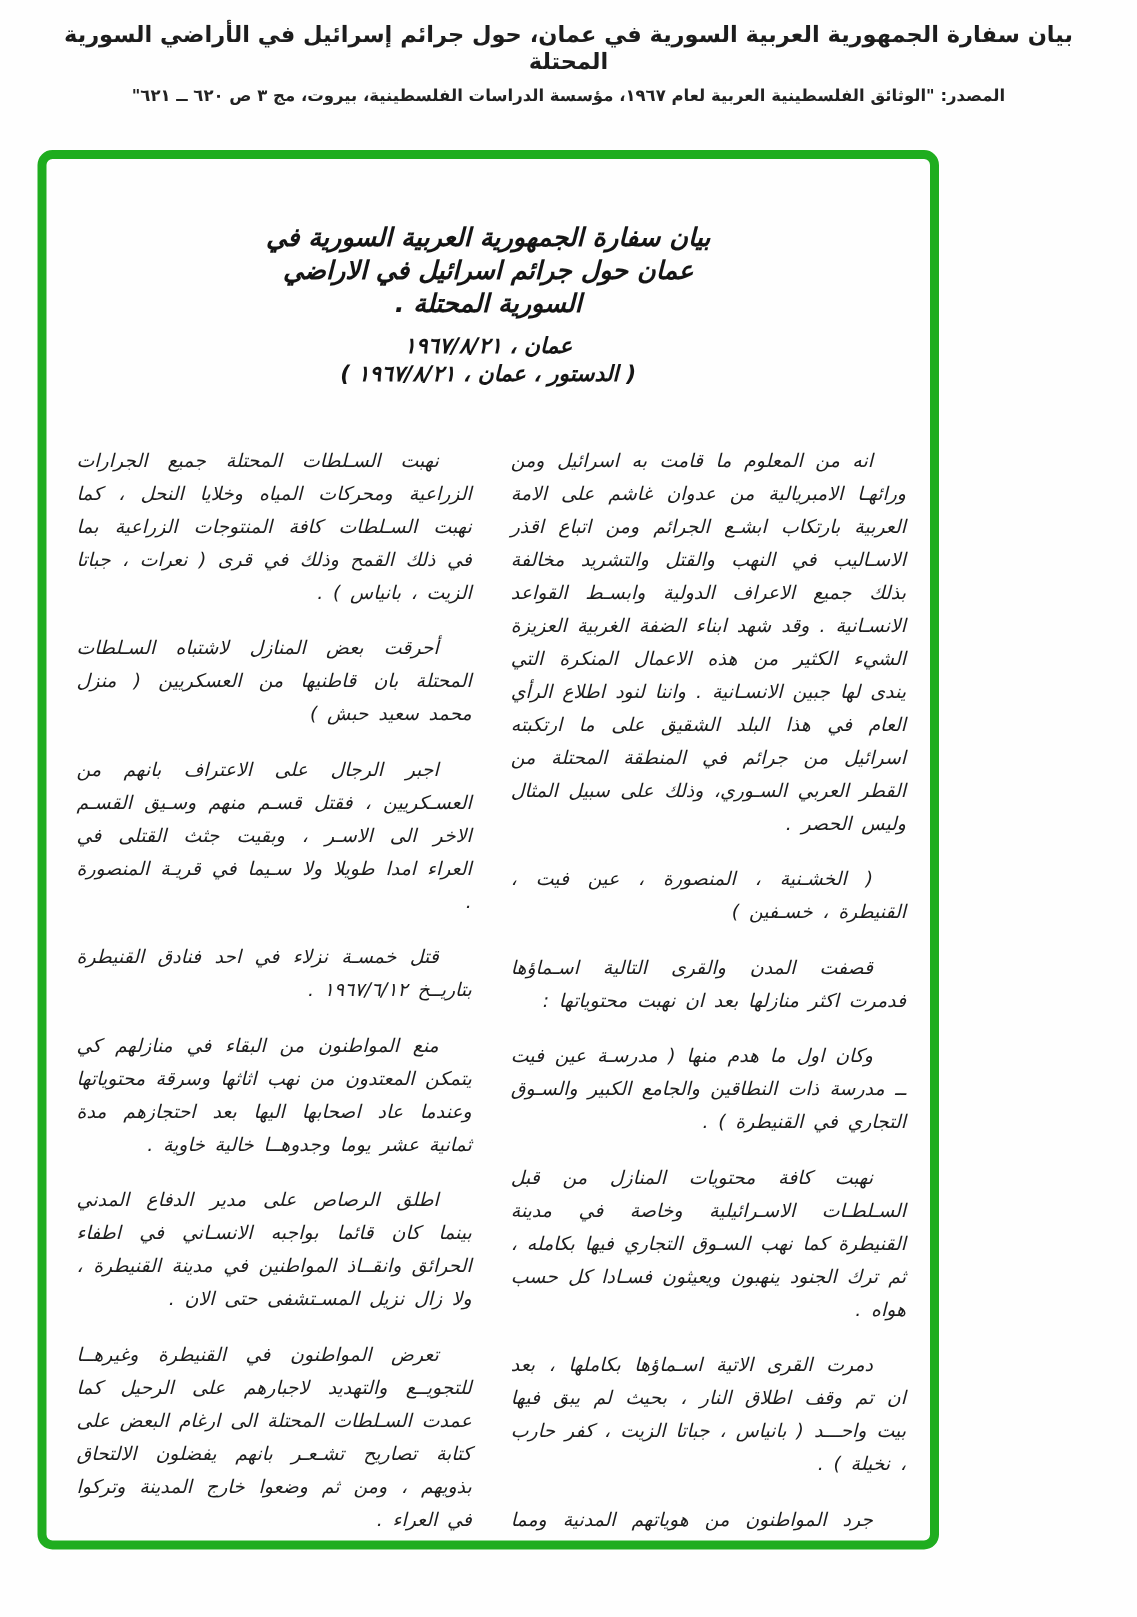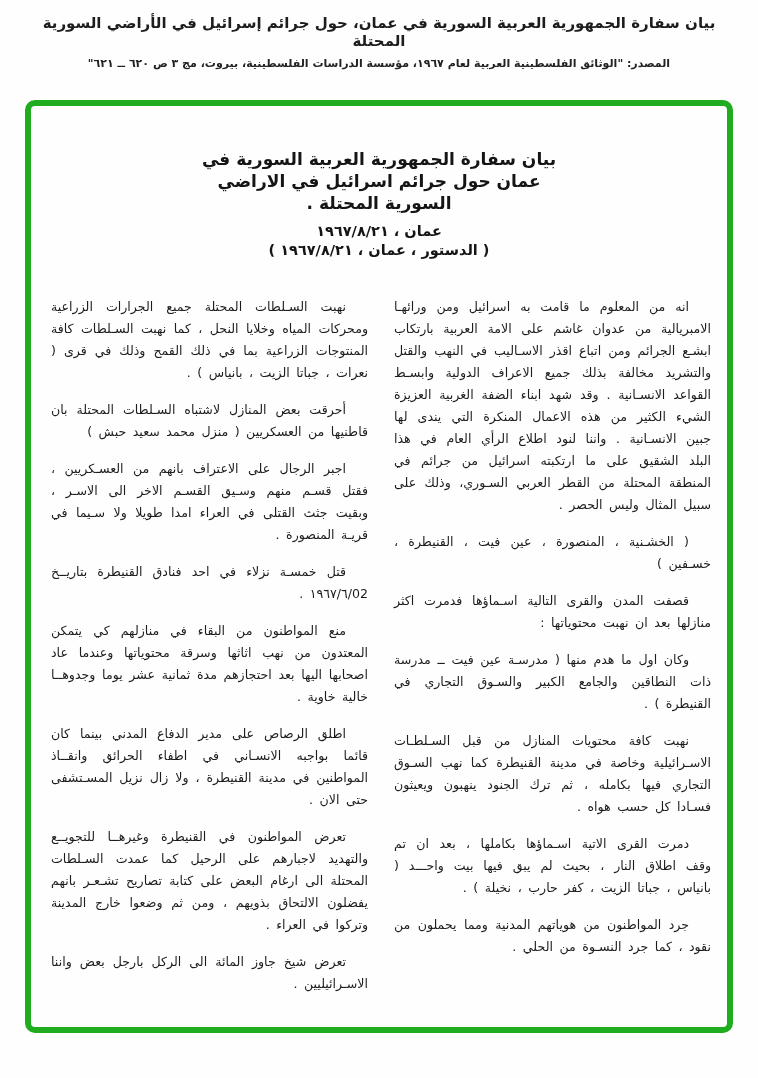--- a/index.html
+++ b/index.html
@@ -33,27 +33,28 @@
   .doc-header .h2 {
     font-size: 11px;
     font-weight: bold;
     margin-top: 7px;
     color: #222;
   }
   .frame {
     position: absolute;
     left: 25px;
     top: 100px;
-    width: 708px;
+    width: 601px;
     height: 933px;
     box-sizing: border-box;
     border: 6px solid #1fad1f;
     border-radius: 10px;
     overflow: hidden;
     background: #fefefe;
+    font-style: italic;
   }
   .title-block {
     margin-top: 42px;
     text-align: center;
     font-weight: bold;
     font-size: 17px;
     line-height: 22px;
     color: #151515;
   }
   .date-block {
@@ -115,21 +116,21 @@
         <p>وكان اول ما هدم منها ( مدرسـة عين فيت ــ مدرسة ذات النطاقين والجامع الكبير والسـوق التجاري في القنيطرة ) .</p>
         <p>نهبت كافة محتويات المنازل من قبل السـلطـات الاسـرائيلية وخاصة في مدينة القنيطرة كما نهب السـوق التجاري فيها بكامله ، ثم ترك الجنود ينهبون ويعيثون فسـادا كل حسب هواه .</p>
         <p>دمرت القرى الاتية اسـماؤها بكاملها ، بعد ان تم وقف اطلاق النار ، بحيث لم يبق فيها بيت واحـــد ( بانياس ، جباتا الزيت ، كفر حارب ، نخيلة ) .</p>
         <p>جرد المواطنون من هوياتهم المدنية ومما يحملون من نقود ، كما جرد النسـوة من الحلي .</p>
       </div>
 
       <div class="col">
         <p>نهبت السـلطات المحتلة جميع الجرارات الزراعية ومحركات المياه وخلايا النحل ، كما نهبت السـلطات كافة المنتوجات الزراعية بما في ذلك القمح وذلك في قرى ( نعرات ، جباتا الزيت ، بانياس ) .</p>
         <p>أحرقت بعض المنازل لاشتباه السـلطات المحتلة بان قاطنيها من العسكريين ( منزل محمد سعيد حبش )</p>
         <p>اجبر الرجال على الاعتراف بانهم من العسـكريين ، فقتل قسـم منهم وسـيق القسـم الاخر الى الاسـر ، وبقيت جثث القتلى في العراء امدا طويلا ولا سـيما في قريـة المنصورة .</p>
-        <p>قتل خمسـة نزلاء في احد فنادق القنيطرة بتاريــخ ١٩٦٧/٦/02 .</p>
+        <p>قتل خمسـة نزلاء في احد فنادق القنيطرة بتاريــخ ١٩٦٧/٦/١٢ .</p>
         <p>منع المواطنون من البقاء في منازلهم كي يتمكن المعتدون من نهب اثاثها وسرقة محتوياتها وعندما عاد اصحابها اليها بعد احتجازهم مدة ثمانية عشر يوما وجدوهــا خالية خاوية .</p>
         <p>اطلق الرصاص على مدير الدفاع المدني بينما كان قائما بواجبه الانسـاني في اطفاء الحرائق وانقــاذ المواطنين في مدينة القنيطرة ، ولا زال نزيل المسـتشفى حتى الان .</p>
         <p>تعرض المواطنون في القنيطرة وغيرهــا للتجويــع والتهديد لاجبارهم على الرحيل كما عمدت السـلطات المحتلة الى ارغام البعض على كتابة تصاريح تشـعـر بانهم يفضلون الالتحاق بذويهم ، ومن ثم وضعوا خارج المدينة وتركوا في العراء .</p>
         <p>تعرض شيخ جاوز المائة الى الركل بارجل بعض واننا الاسـرائيليين .</p>
       </div>
 
     </div>
   </div>
 </div>
 

